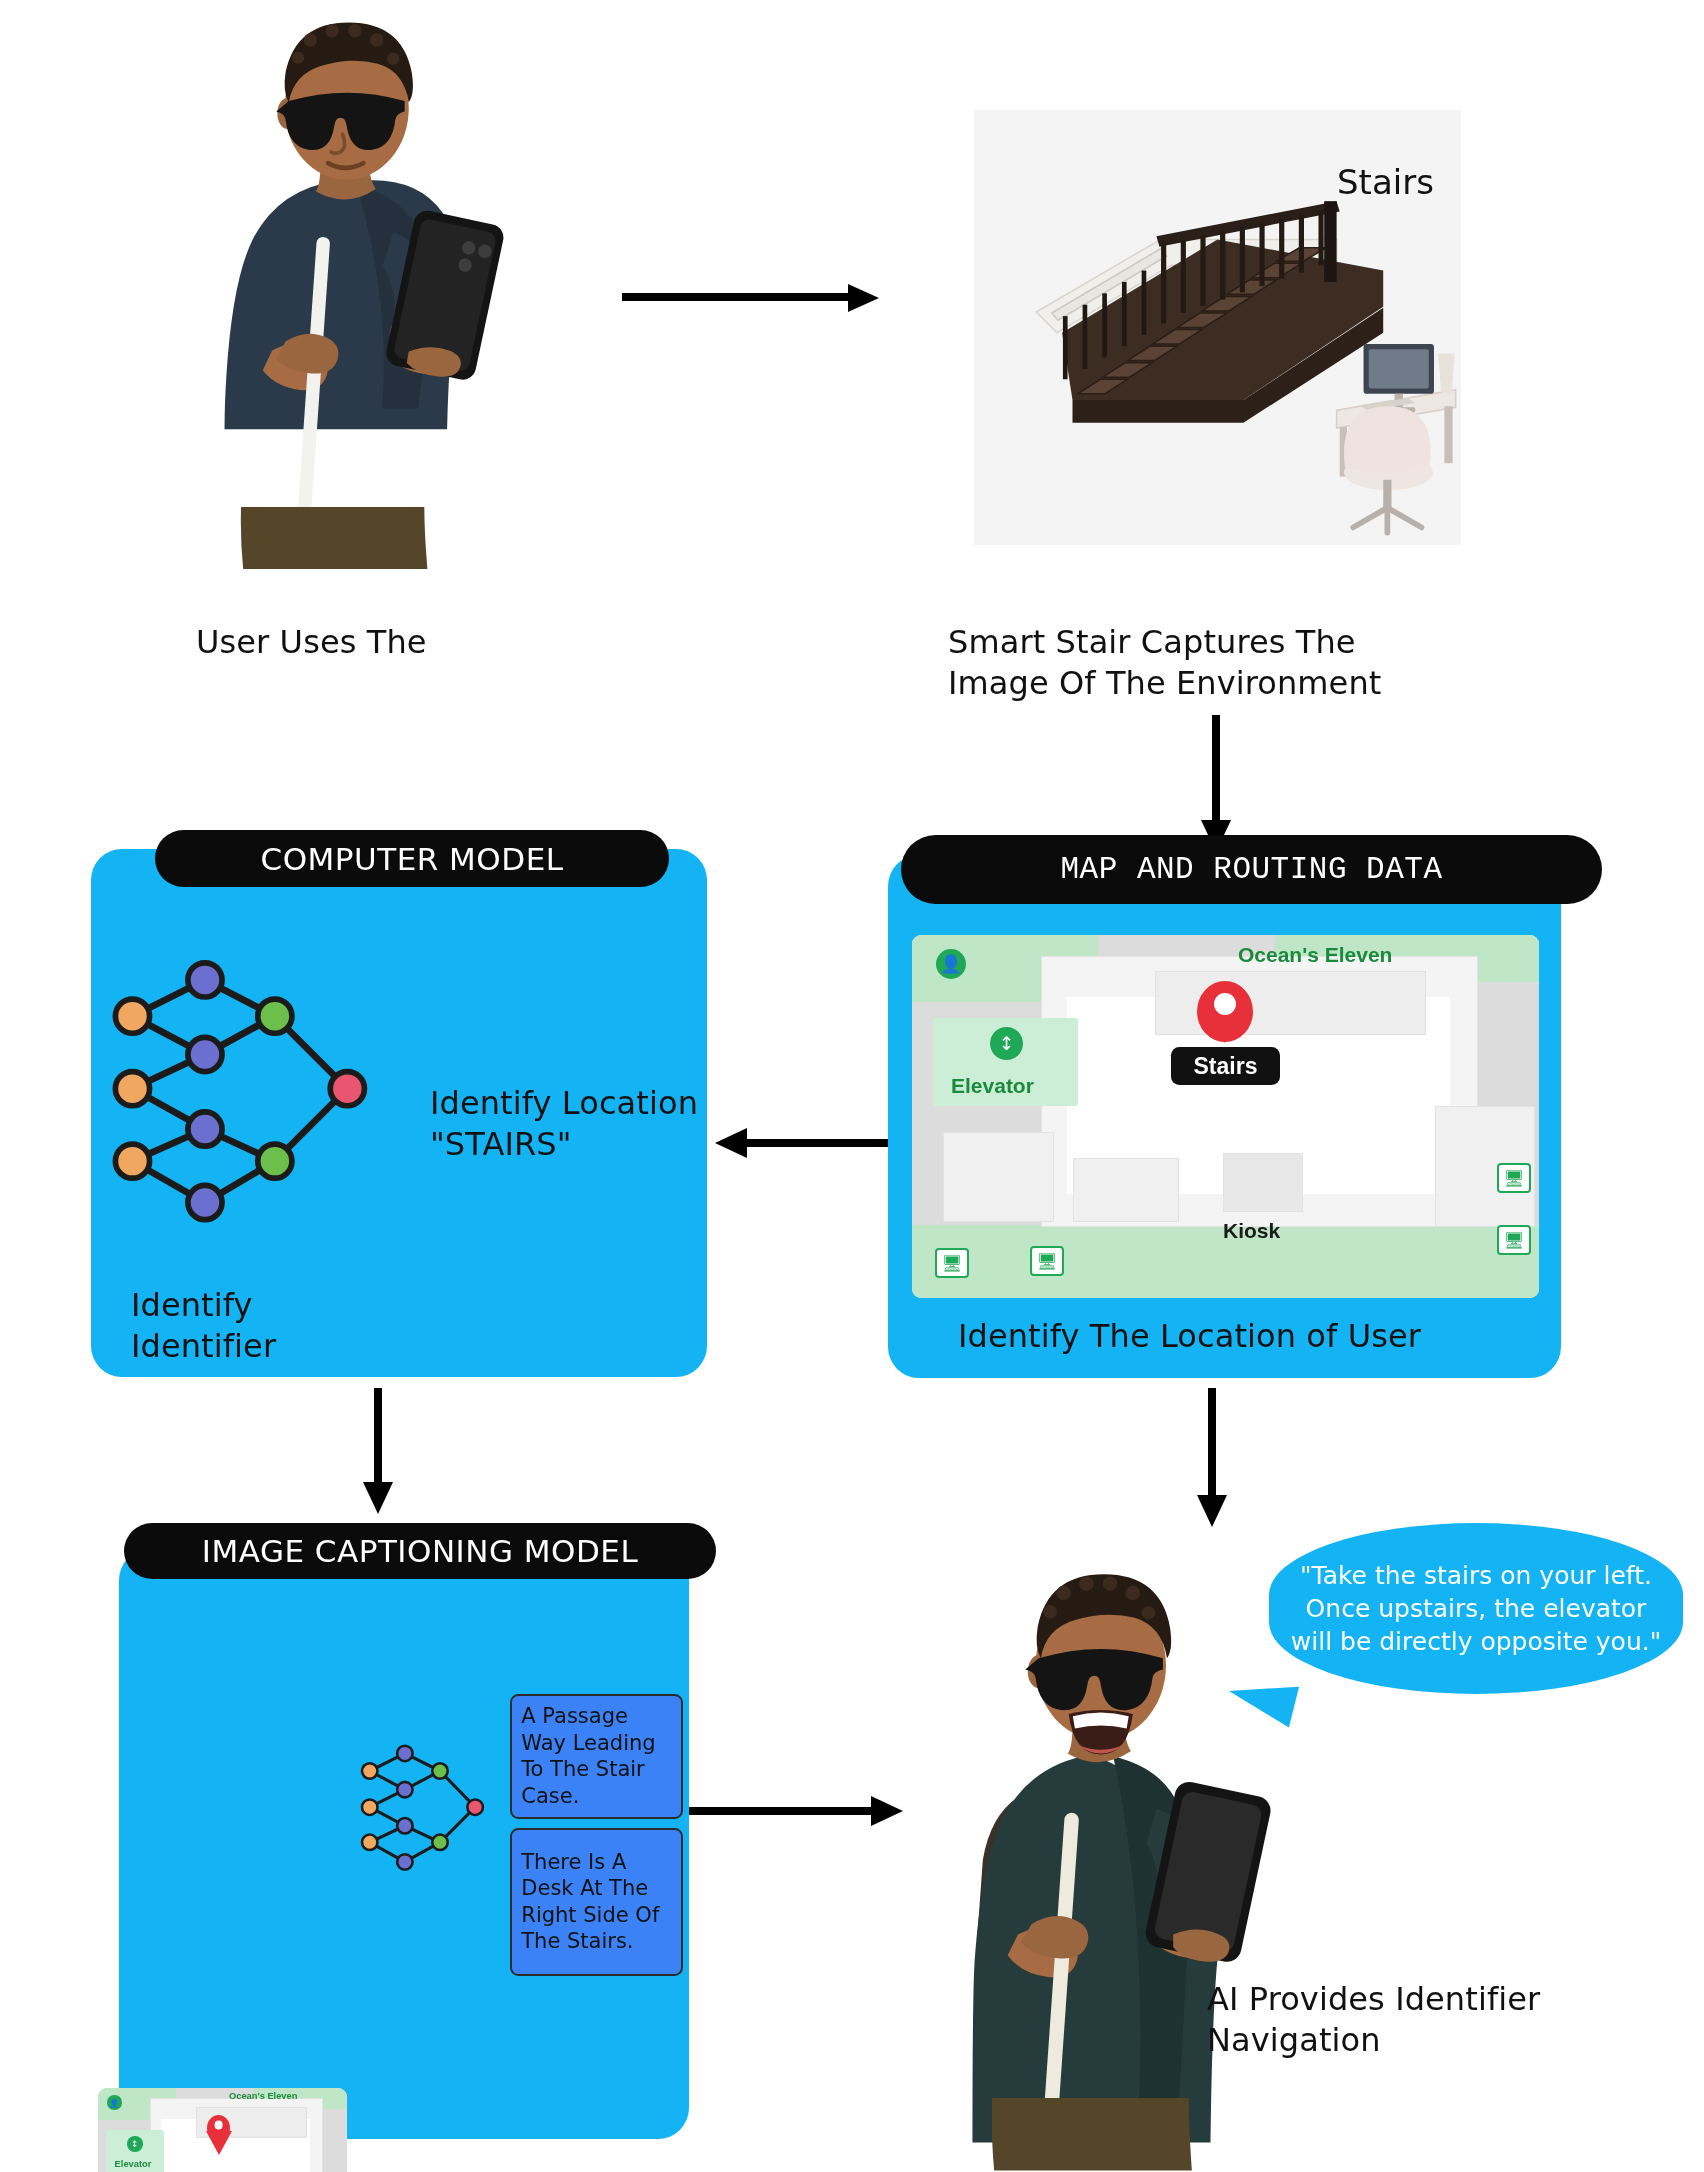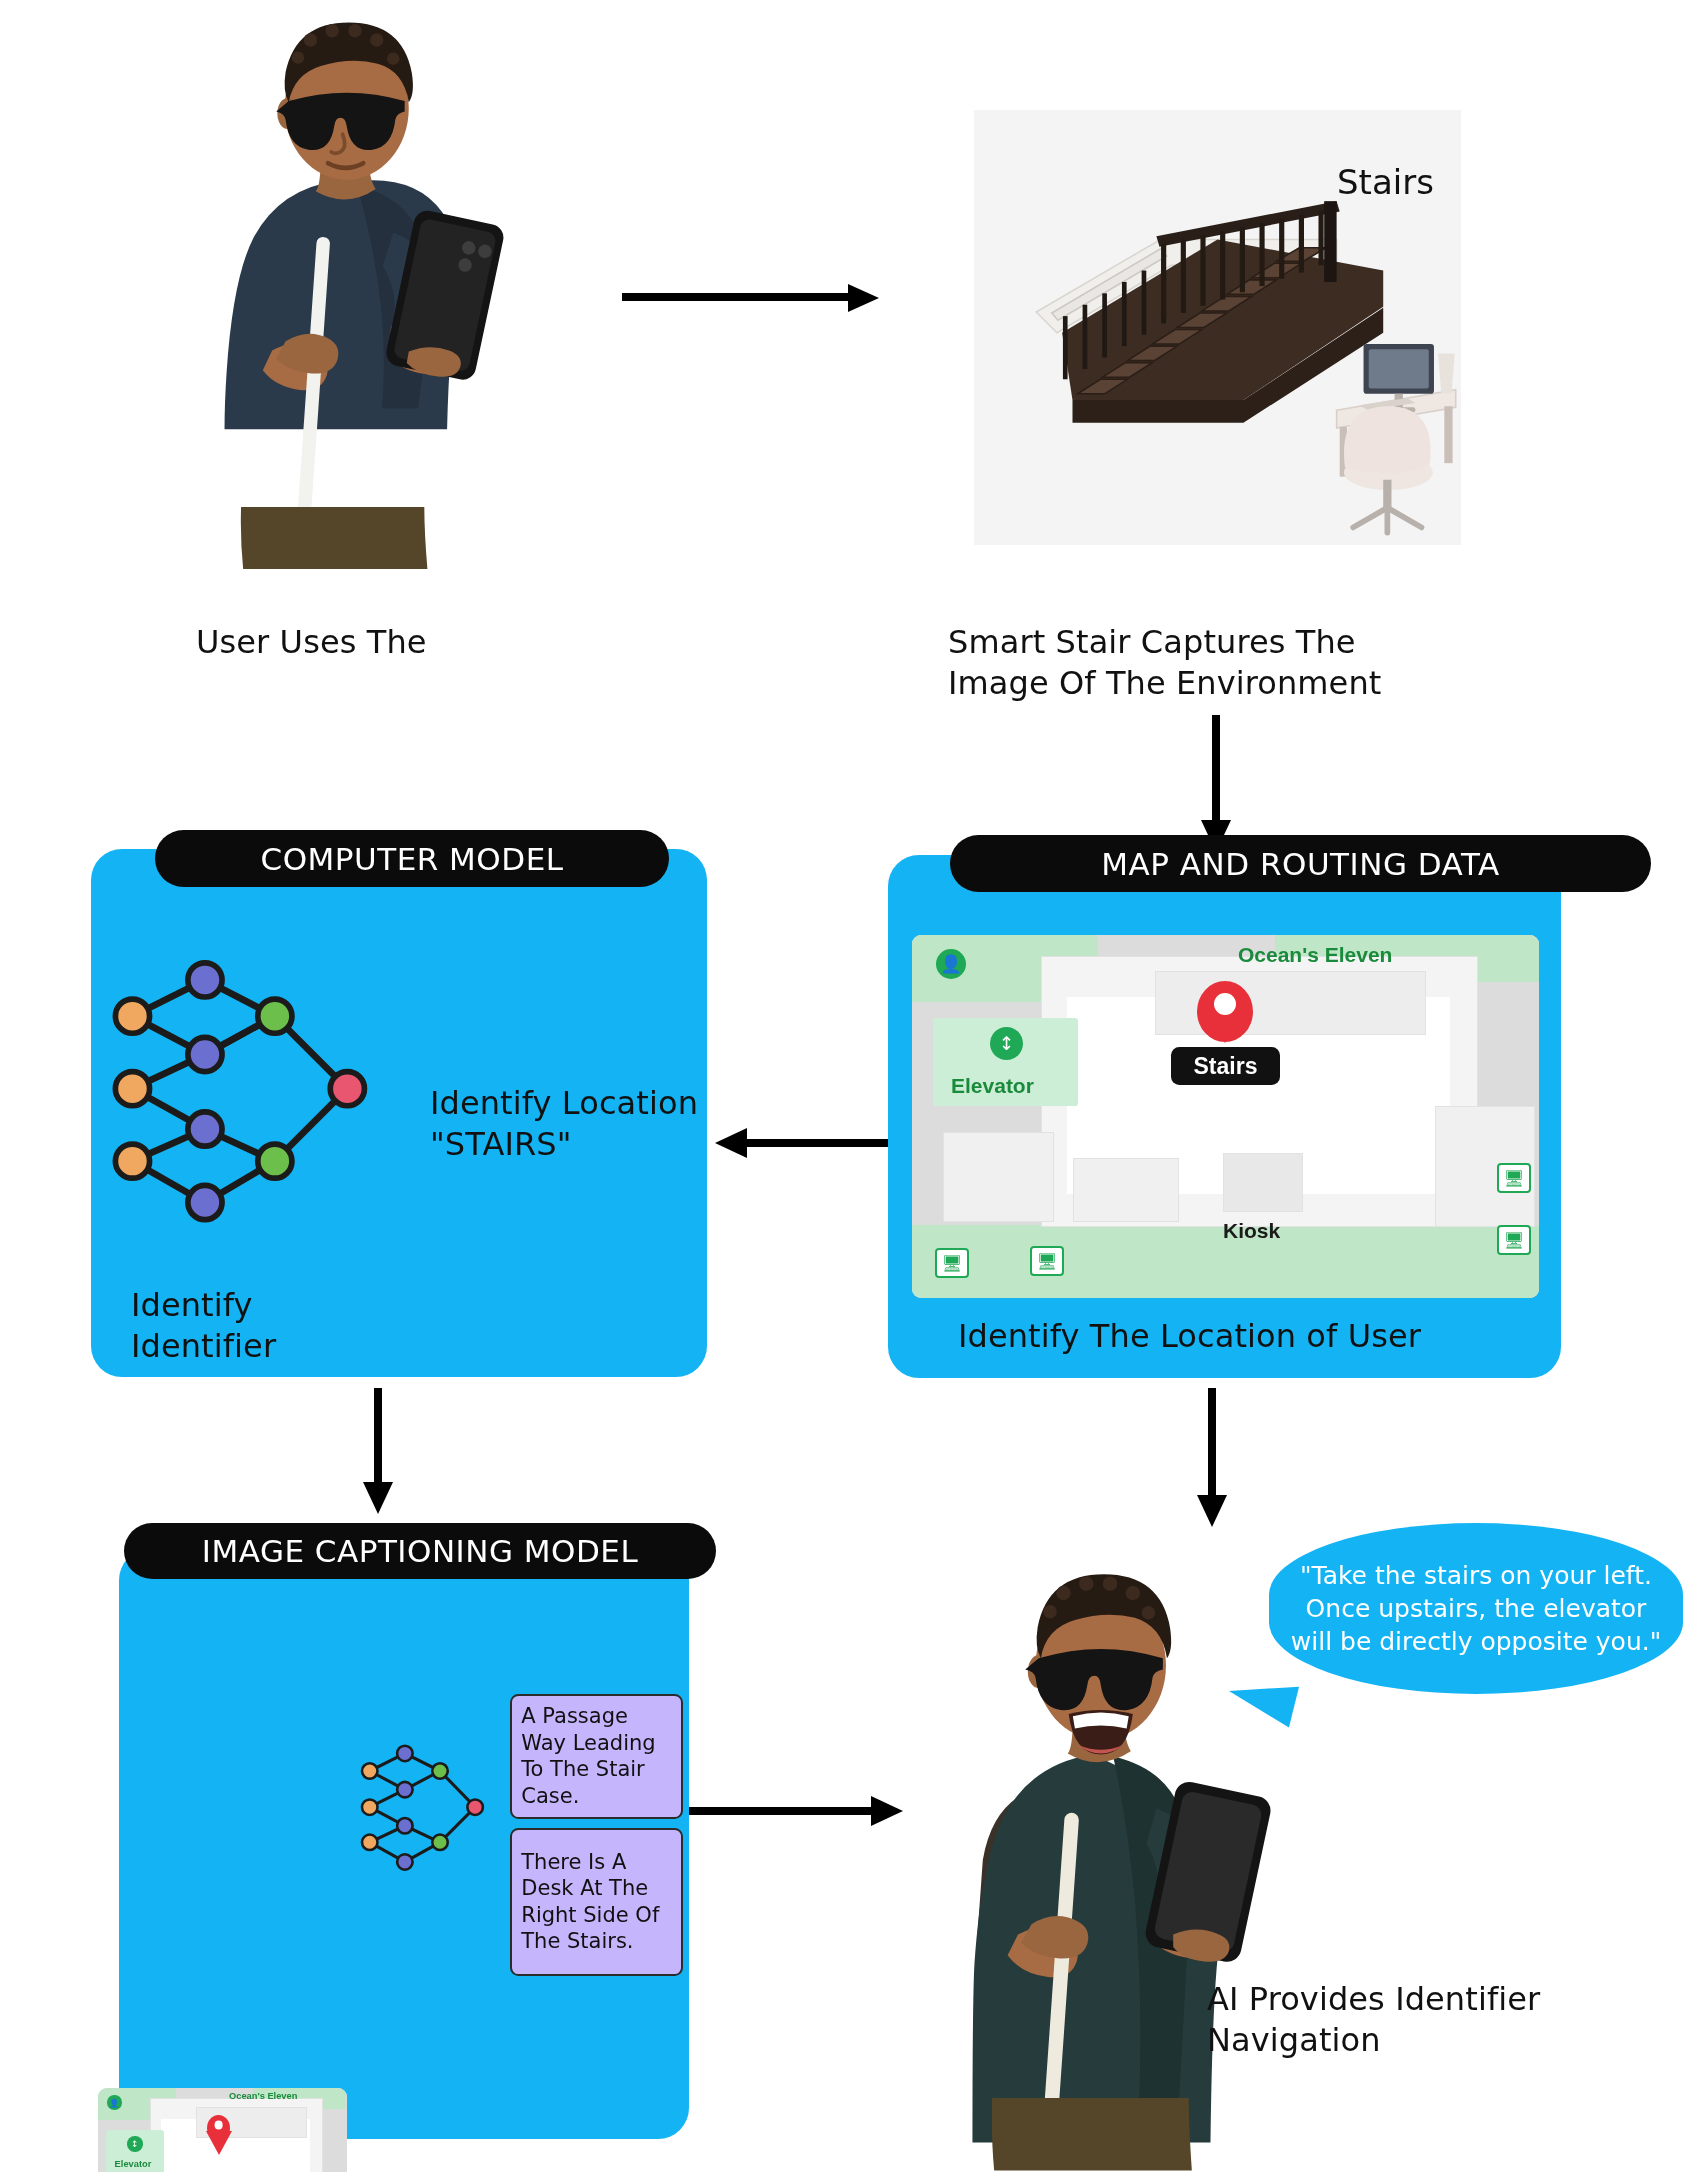--- a/index.html
+++ b/index.html
@@ -140,21 +140,21 @@
     align-items: center;
     justify-content: center;
     font-family: "Liberation Sans", sans-serif;
   }
 
   
   .nn { position: absolute; }
 
   
   .capbox {
-    background: #c4b5fd;
+    background: #3b82f6;
     border: 2.1px solid #2b2b2b;
     border-radius: 8.3px;
     font-size: 21px;
     line-height: 1.26;
     padding: 7.3px 9.3px;
     color: #111;
     font-family: "DejaVu Sans", sans-serif;
   }
 
   
@@ -376,21 +376,21 @@
   <div>Identify</div>
   <div>Identifier</div>
 </div>
 
 <div class="abs" style="left:715px; top:1129px; width:186px; height:31px;">
   <div class="abs arrow-line" style="left:32px; top:10.4px; width:154px; height:7.3px;"></div>
   <div class="abs arrow-head" style="left:0; top:-1px; border-top:15px solid transparent; border-bottom:15px solid transparent; border-right:32px solid #000;"></div>
 </div>
 
 <div class="abs panel" style="left:888px; top:855px; width:673px; height:523px;"></div>
-<div class="abs pill" style="left:950px; top:835px; width:653px; height:57px;">
+<div class="abs pill" style="left:901px; top:835px; width:653px; height:69px;font-family:Liberation Mono, monospace;">
   <span>MAP AND ROUTING DATA</span>
 </div>
 
 <div class="abs map" style="left:912px; top:935px; width:627px; height:363px;">
 
   <div class="bg-green" style="left:0; top:0; width:627px; height:363px; background:#dcdcdc;"></div>
   <div class="bg-green" style="left:0; top:0; width:186px; height:67px; background:#bfe6c6;"></div>
   <div class="bg-green" style="left:0; top:290px; width:627px; height:73px; background:#bfe6c6;"></div>
   <div class="bg-green" style="left:363px; top:0; width:264px; height:47px; background:#bfe6c6;"></div>
 

